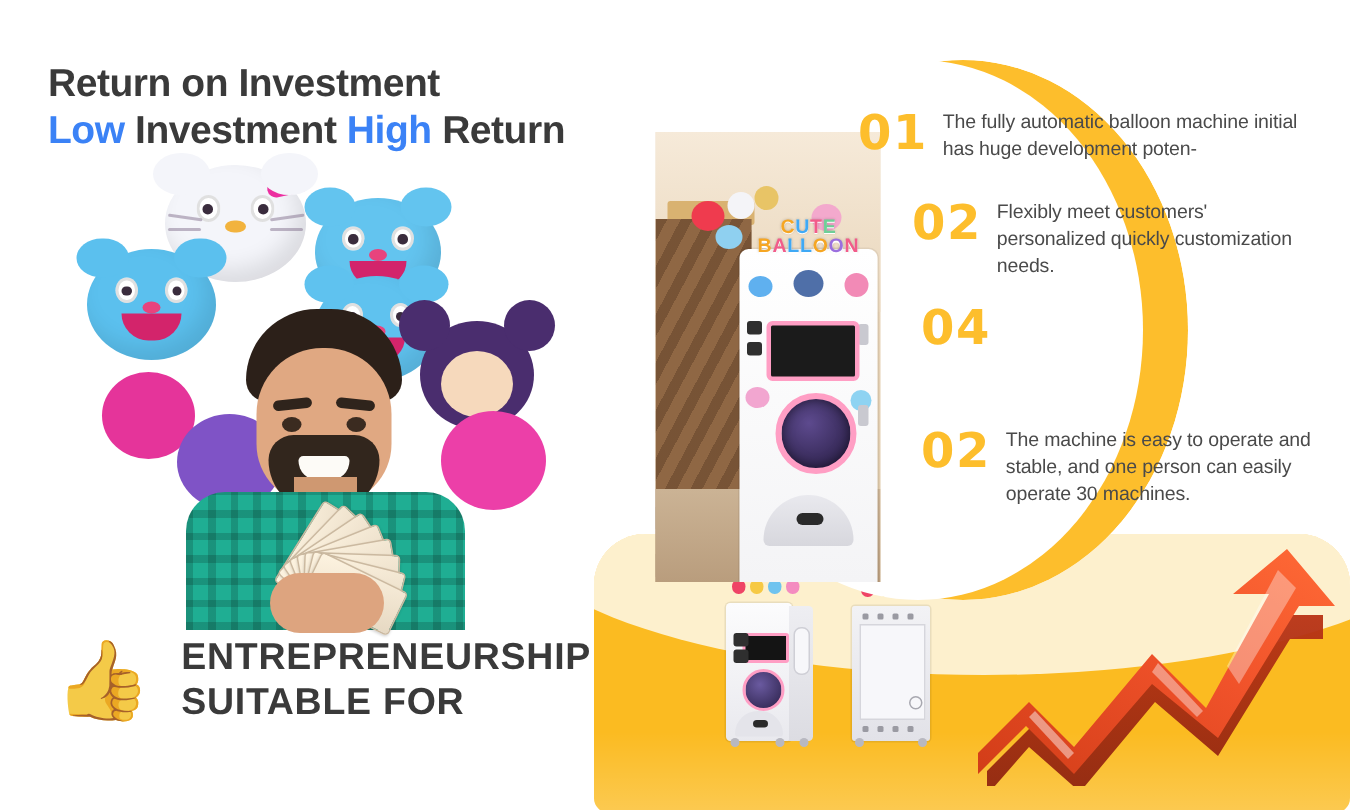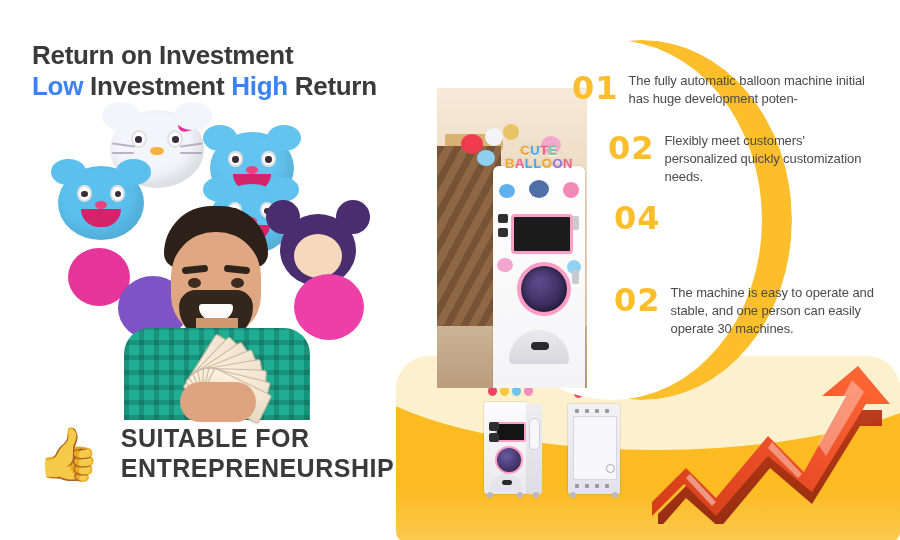--- a/index.html
+++ b/index.html
@@ -632,22 +632,22 @@
         <div class="bill" style="transform:rotate(14deg);"></div>
         <div class="bill" style="transform:rotate(26deg);"></div>
       </div>
       <div id="man-hands"></div>
     </div>
   </div>
 
   <div id="slogan-row">
     <span id="thumb-icon">👍</span>
     <div id="slogan-text">
+      <div>ENTREPRENEURSHIP</div>
       <div>SUITABLE FOR</div>
-      <div>ENTREPRENEURSHIP</div>
     </div>
   </div>
 </div>
 
 <div id="right-column">
 
   <div id="yellow-stage">
     <div id="stage-top-curve"></div>
     <div id="stage-cream-band"></div>
     <div id="stage-floor-shine"></div>

